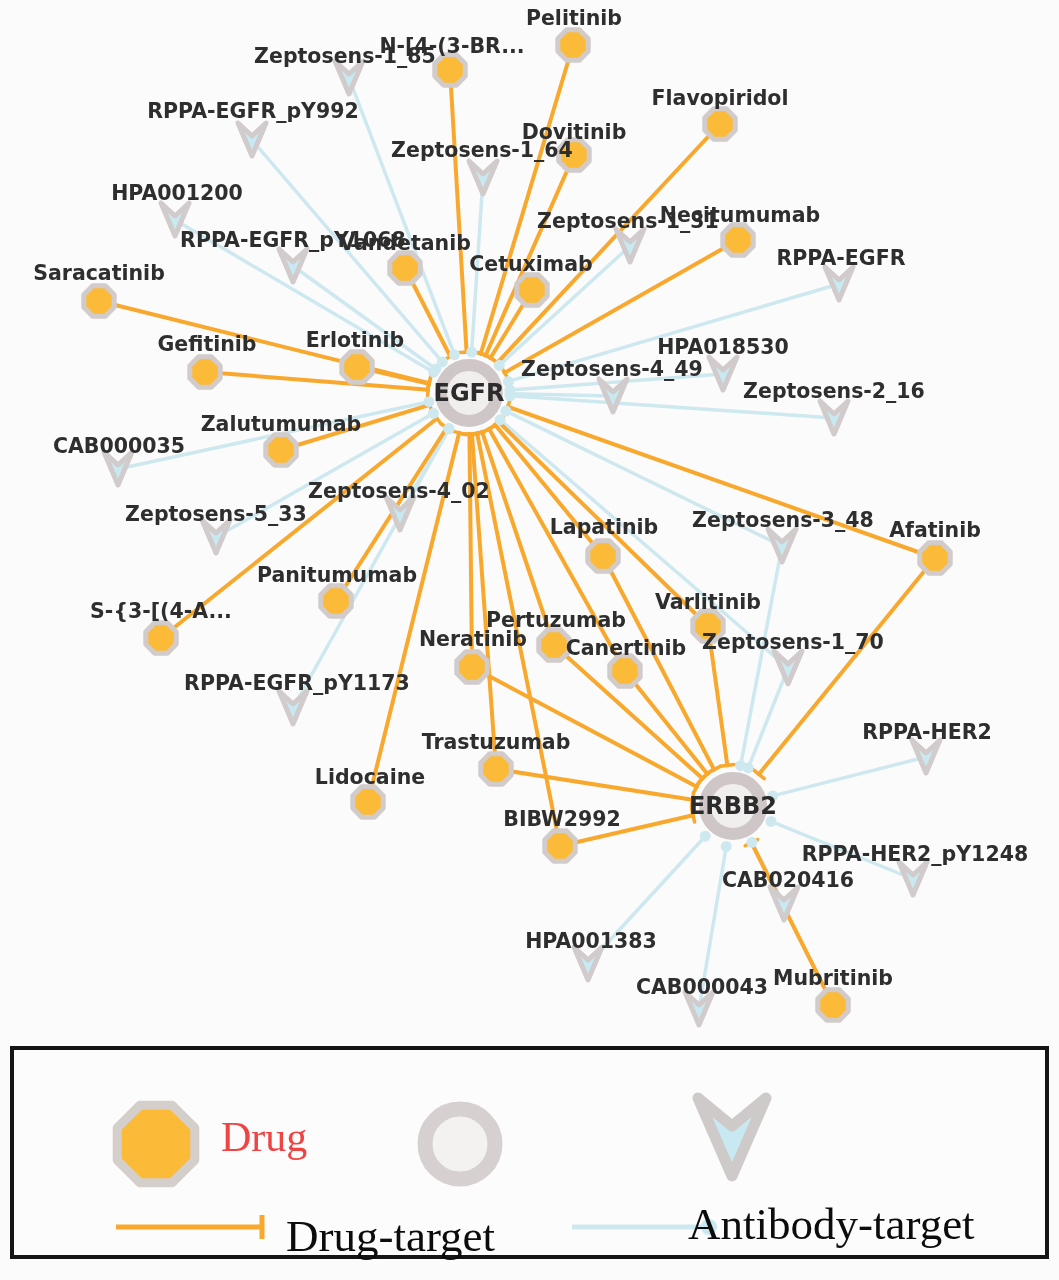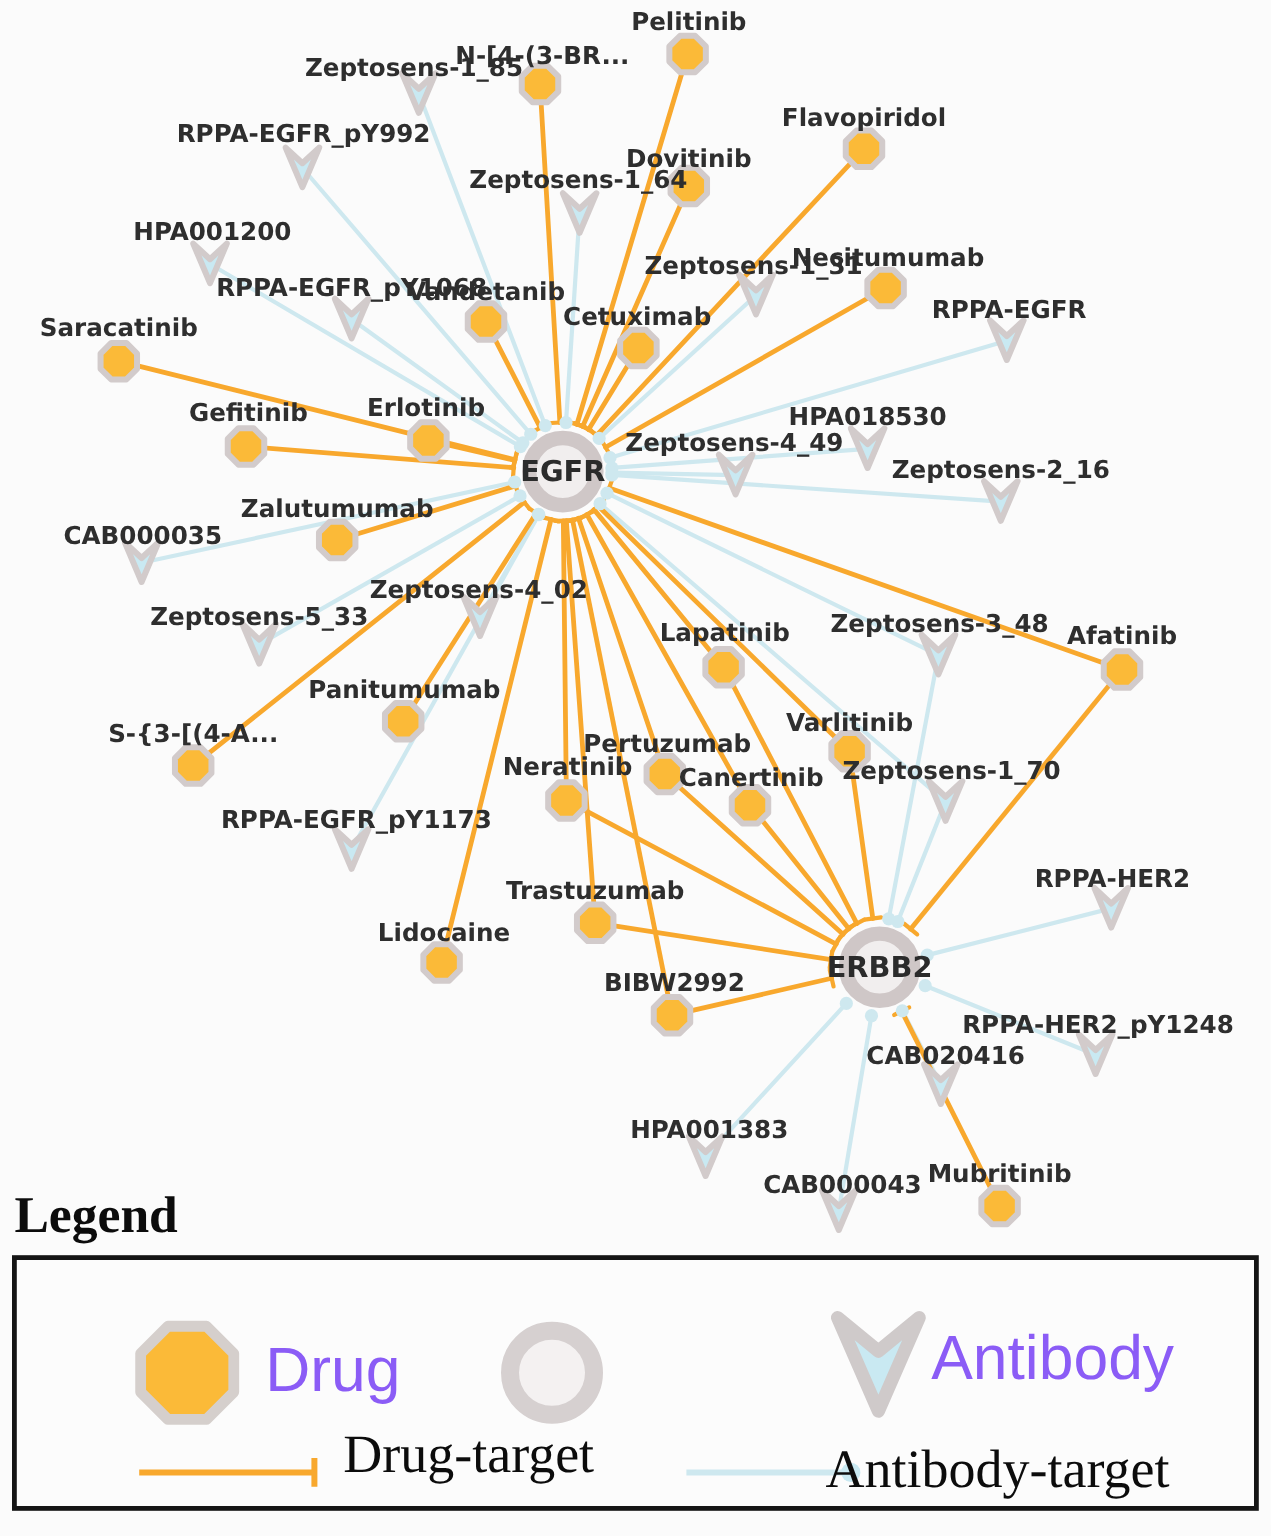--- a/index.html
+++ b/index.html
@@ -3,22 +3,22 @@
 <meta charset="utf-8">
 <style>
   html,body{margin:0;padding:0;background:#ffffff;}
   .stage{position:relative;width:1059px;height:1280px;background:#FBFBFB;overflow:hidden;
          font-family:"DejaVu Sans", sans-serif;}
   #net{position:absolute;left:0;top:0;}
   .legend-title{position:absolute;left:12px;top:990px;font-family:"Liberation Serif",serif;
                 font-weight:bold;font-size:43px;color:#0c0c0c;line-height:1.1;}
   .legend-box{position:absolute;left:10px;top:1046px;width:1031px;height:205px;
               border:4px solid #151515;background:#FCFCFC;}
-  .legend-item-label{position:absolute;font-family:Liberation Sans, sans-serif;font-size:52px;
-                     color:#8b5cf6;line-height:1;}
+  .legend-item-label{position:absolute;font-family:Liberation Serif, serif;font-size:42px;
+                     color:#ef4444;line-height:1;}
   .legend-edge-label{position:absolute;font-family:"Liberation Serif",serif;font-size:45px;
                      color:#0c0c0c;line-height:1;}
   .legend-icon{position:absolute;}
 </style>
 </head>
 <body>
 
 <div class="stage">
 
   <svg id="net" width="1059" height="1280" viewBox="0 0 1059 1280">
@@ -227,43 +227,41 @@
         <text x="793" y="642" text-anchor="middle" dominant-baseline="central" font-size="20.5" font-weight="bold" fill="#2E2E2E">Zeptosens-1_70</text>
         <text x="297" y="683" text-anchor="middle" dominant-baseline="central" font-size="20.5" font-weight="bold" fill="#2E2E2E">RPPA-EGFR_pY1173</text>
         <text x="927" y="732" text-anchor="middle" dominant-baseline="central" font-size="20.5" font-weight="bold" fill="#2E2E2E">RPPA-HER2</text>
         <text x="915" y="854" text-anchor="middle" dominant-baseline="central" font-size="20.5" font-weight="bold" fill="#2E2E2E">RPPA-HER2_pY1248</text>
         <text x="788" y="880" text-anchor="middle" dominant-baseline="central" font-size="20.5" font-weight="bold" fill="#2E2E2E">CAB020416</text>
         <text x="591" y="941" text-anchor="middle" dominant-baseline="central" font-size="20.5" font-weight="bold" fill="#2E2E2E">HPA001383</text>
         <text x="702" y="987" text-anchor="middle" dominant-baseline="central" font-size="20.5" font-weight="bold" fill="#2E2E2E">CAB000043</text>
       </g>
     </svg>
 
-  <div class="legend-title">Legend</div>
 
   <div class="legend-box">
 
     <svg class="legend-icon" style="left:92px;top:44px;" width="100" height="100" viewBox="0 0 100 100">
       <polygon points="88.8,66.1 66.1,88.8 33.9,88.8 11.2,66.1 11.2,33.9 33.9,11.2 66.1,11.2 88.8,33.9" fill="#FBBA38" stroke="#D5CFCC" stroke-width="9" stroke-linejoin="round"></polygon>
     </svg>
     <div class="legend-item-label" style="left:207px;top:1066px;position:absolute;top:66px;">Drug</div>
 
     <svg class="legend-icon" style="left:398px;top:46px;" width="96" height="96" viewBox="0 0 96 96">
       <circle cx="48" cy="48" r="35" fill="#F4F1F1" stroke="#D6D0D0" stroke-width="15"></circle>
     </svg>
 
     <svg class="legend-icon" style="left:668px;top:32px;" width="100" height="104" viewBox="0 0 100 104">
       <path d="M 16,16 L 50,94 L 84,16 L 50,44 Z" fill="#C9E9F2" stroke="#CFCACA" stroke-width="11" stroke-linejoin="round"></path>
     </svg>
-    <div class="legend-item-label" style="left:762px;top:56px;">Antibody</div>
 
     <svg class="legend-icon" style="left:96px;top:160px;" width="170" height="34" viewBox="0 0 170 34">
       <line x1="6" y1="17" x2="152" y2="17" stroke="#F8A82D" stroke-width="5"></line>
       <line x1="152" y1="5" x2="152" y2="29" stroke="#F8A82D" stroke-width="5"></line>
     </svg>
-    <div class="legend-edge-label" style="left:272px;top:140px;">Drug-target</div>
+    <div class="legend-edge-label" style="left:272px;top:164px;">Drug-target</div>
 
     <svg class="legend-icon" style="left:552px;top:160px;" width="160" height="34" viewBox="0 0 160 34">
       <line x1="6" y1="17" x2="140" y2="17" stroke="#CEE8EF" stroke-width="5"></line>
       <circle cx="143" cy="17" r="8" fill="#C9E9F2"></circle>
     </svg>
     <div class="legend-edge-label" style="left:674px;top:152px;">Antibody-target</div>
 
   </div>
 </div>
 

